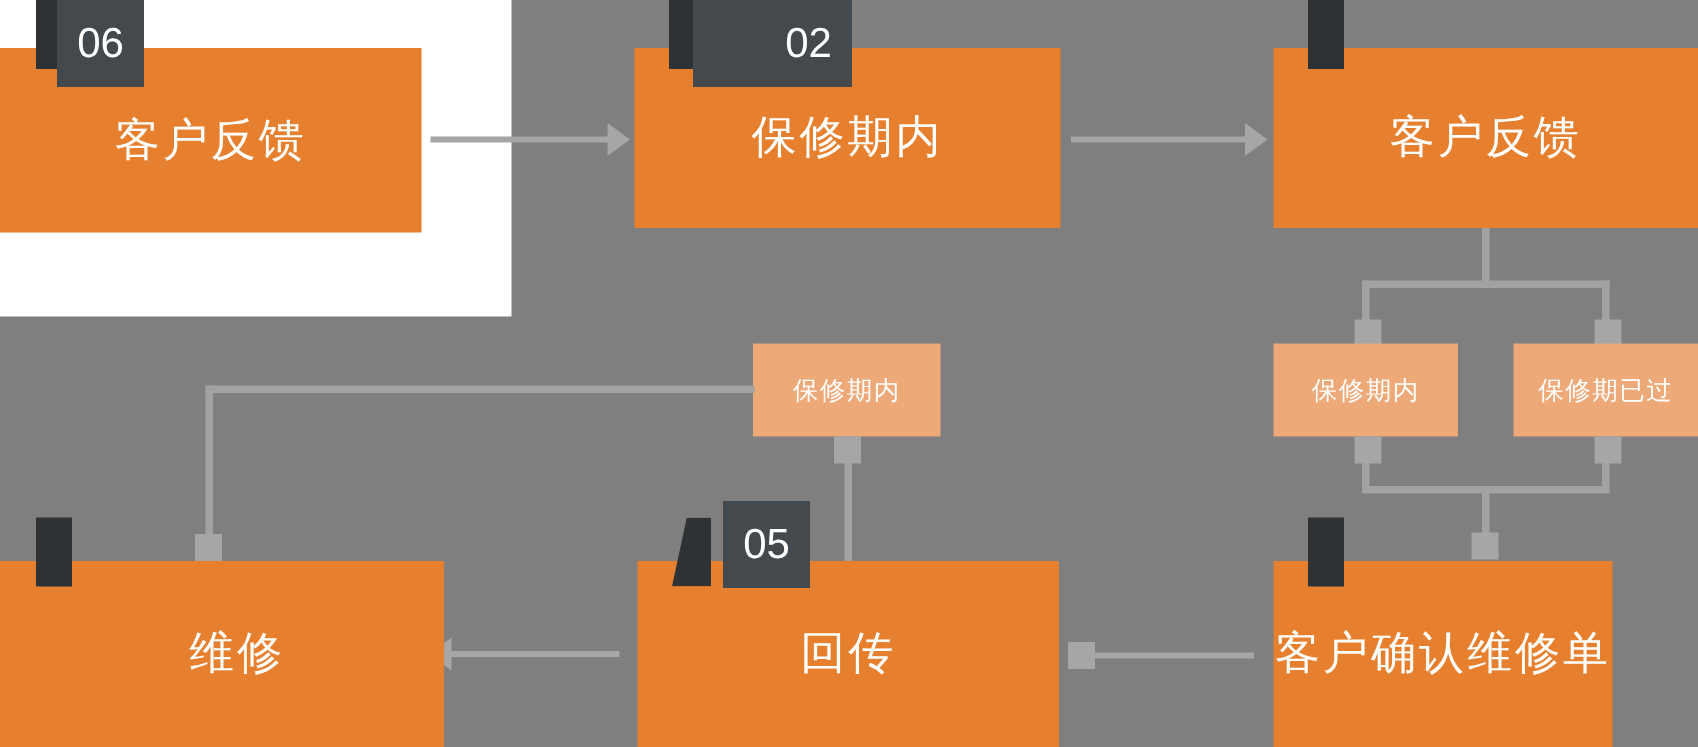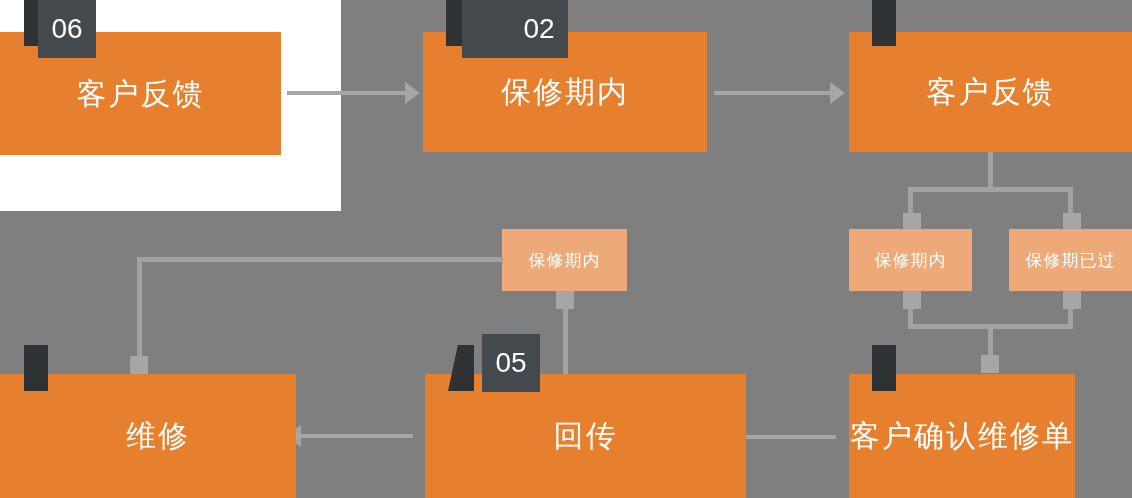--- a/index.html
+++ b/index.html
@@ -160,21 +160,21 @@
   <div class="sq-end" style="left:981px;top:355px;"></div>
 
   <div class="step-box" style="left:849px;top:374px;width:226px;height:124px;">
     <span class="step-label">客户确认维修单</span>
   </div>
   <div class="badge-shadow" style="left:872px;top:345px;"></div>
 
   <div class="conn h" style="left:724px;top:435px;width:112px;"></div>
   <div class="sq-end" style="left:712px;top:428px;"></div>
 
-  <div class="step-box" style="left:425px;top:374px;width:321px;height:124px;">
+  <div class="step-box" style="left:425px;top:374px;width:281px;height:124px;">
     <span class="step-label">回传</span>
   </div>
   <div class="badge-shadow slant" style="left:448px;top:345px;"></div>
   <div class="badge" style="left:462px;top:334px;margin-left:20px;">
     <span>05</span>
   </div>
 
   <div class="conn h" style="left:298px;top:434px;width:115px;"></div>
   <div class="arrow-l" style="left:286px;top:425px;"></div>
 

